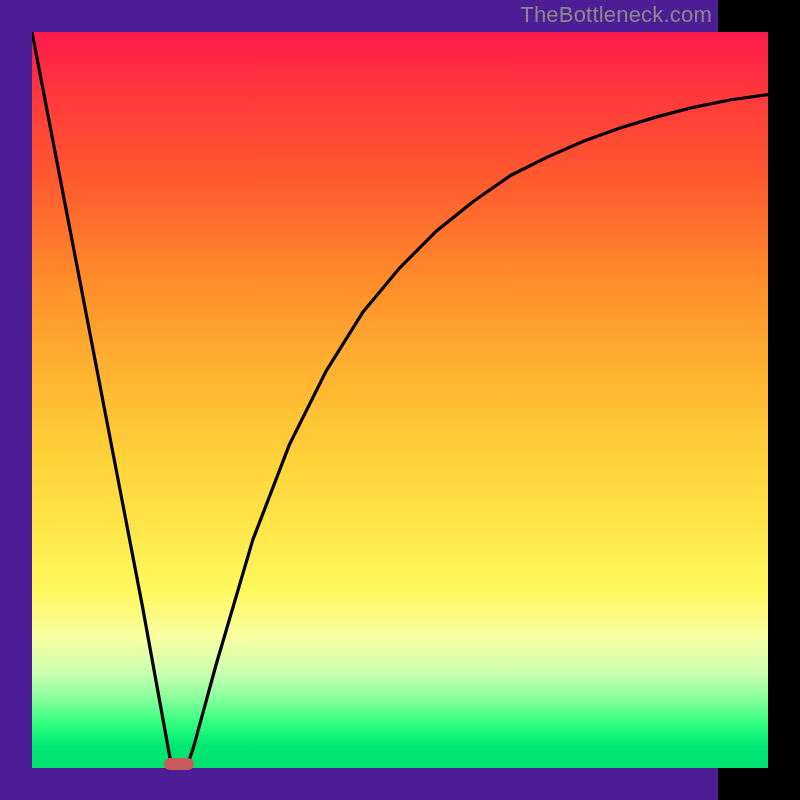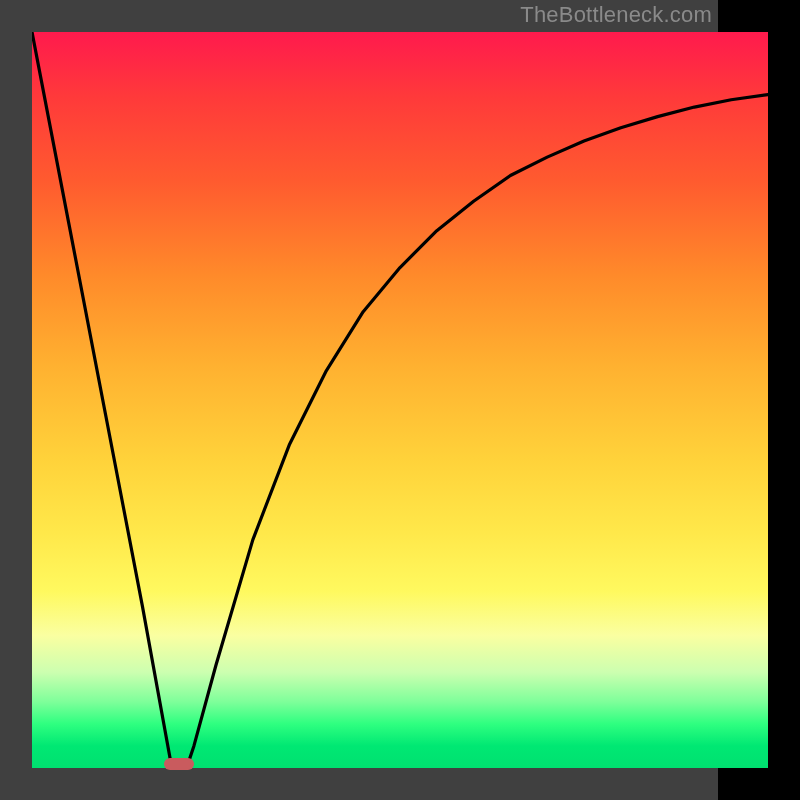--- a/index.html
+++ b/index.html
@@ -7,21 +7,21 @@
     width: 800px;
     height: 800px;
     background: #000;
     font-family: Arial, Helvetica, sans-serif;
     overflow: hidden;
   }
   .frame {
     position: relative;
     width: 718px;
     height: 800px;
-    background: #404040;
+    background: #4c1d95;
   }
   .plot {
     position: absolute;
     left: 32px;
     top: 32px;
     width: 736px;
     height: 736px;
     background: linear-gradient(to bottom,
       #ff1a4d 0%,
       #ff3a3a 9%,

